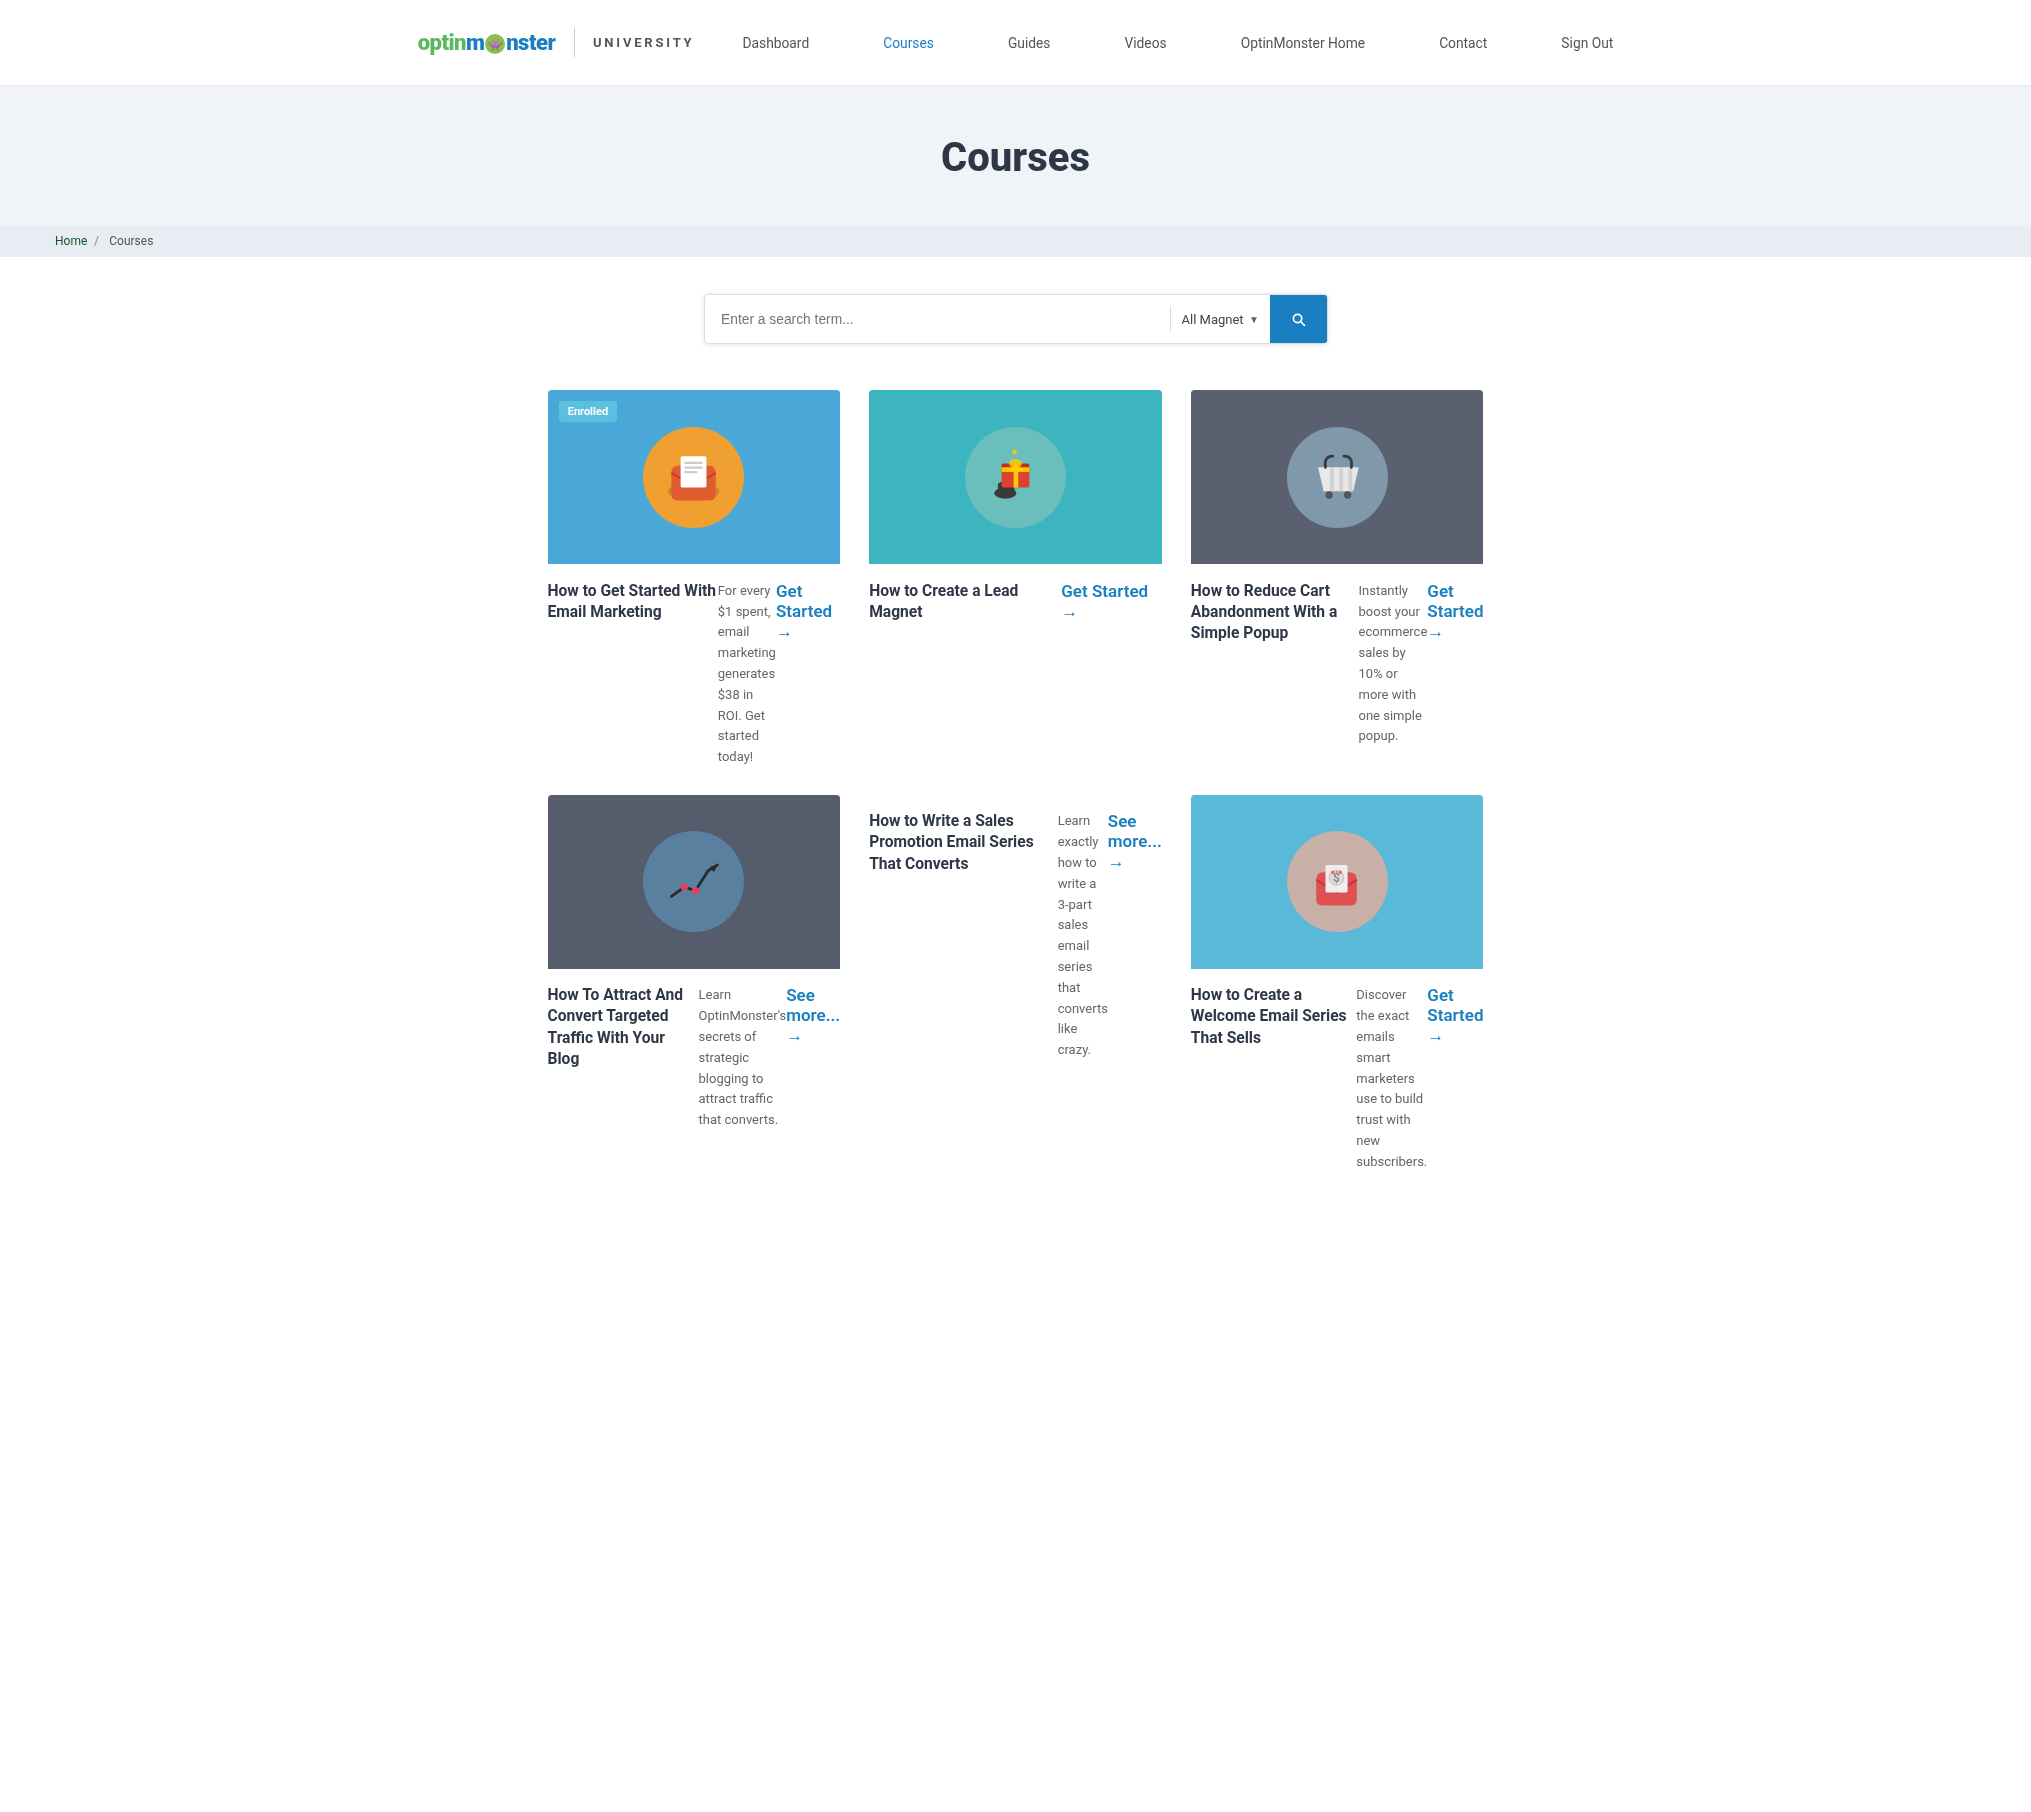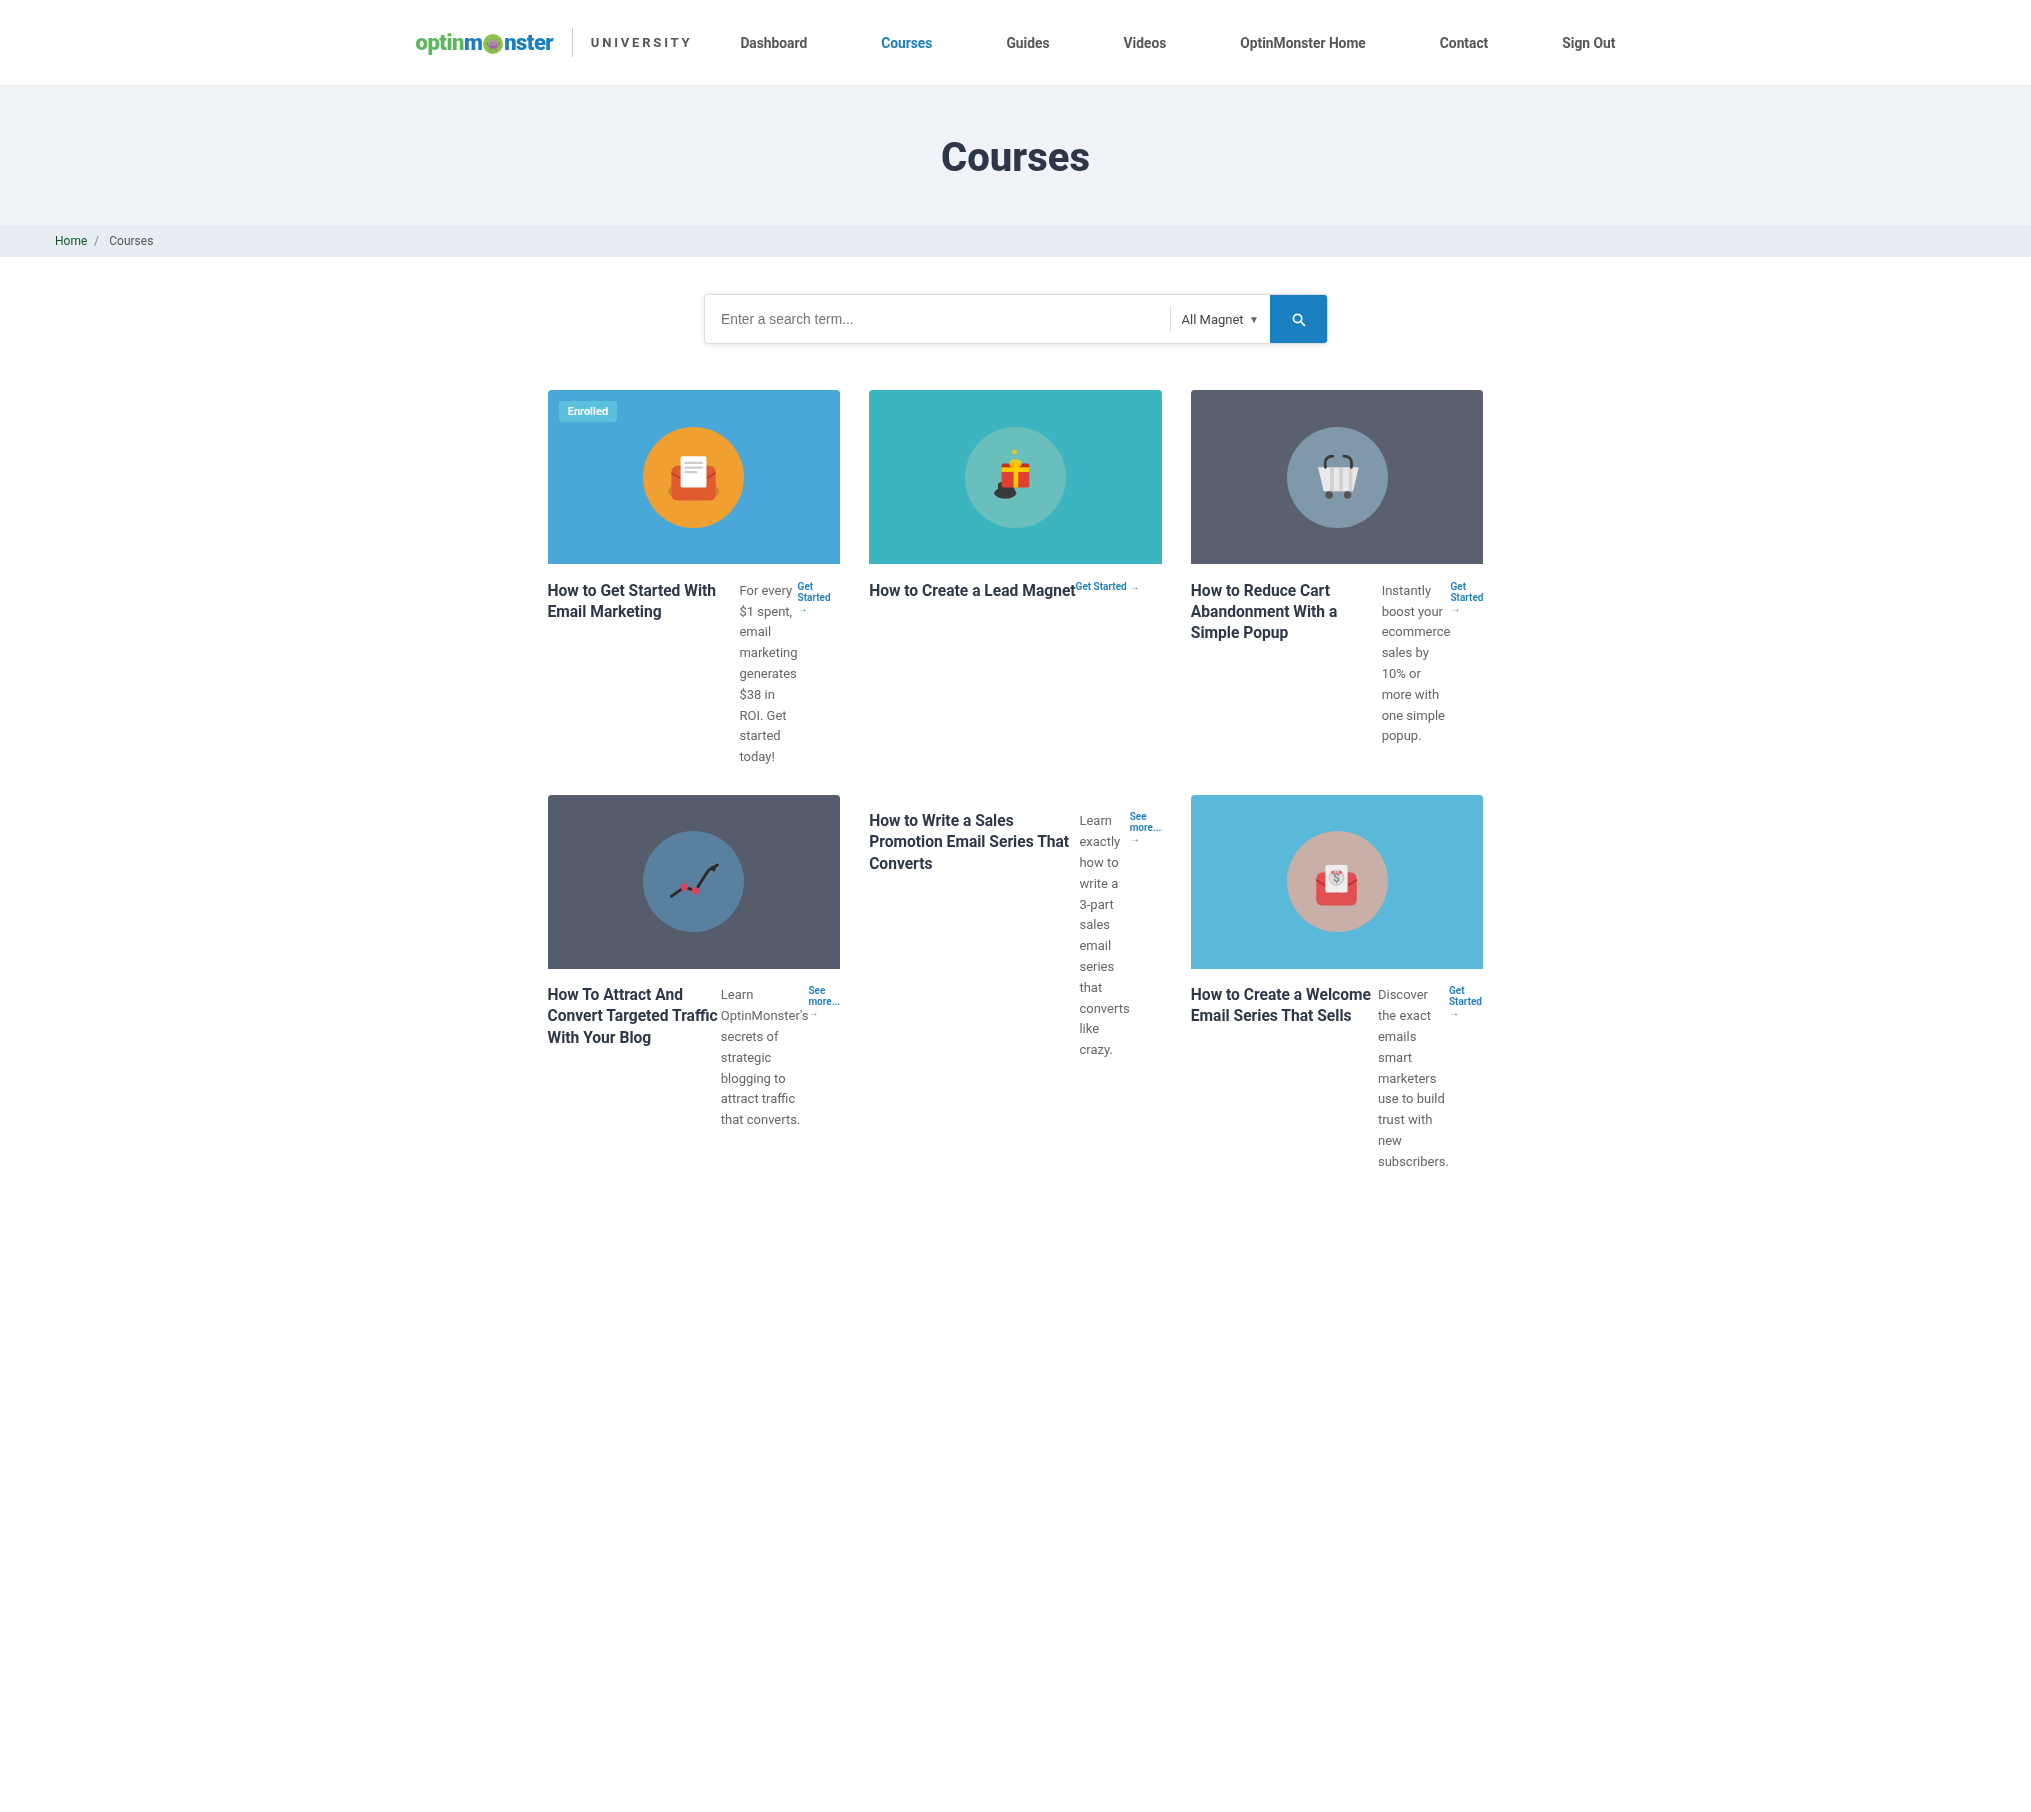--- a/index.html
+++ b/index.html
@@ -20,21 +20,21 @@
       gap: 9.2px;
     }
     .logo-divider { width: 0.9px; height: 29px; background: #ccc; margin: 0 9.2px; }
     .logo-university { font-size: 13px; font-weight: 700; letter-spacing: 2.8px; color: #555; text-transform: uppercase; }
 
     nav { display: flex; align-items: center; gap: 26px; }
     nav a {
       text-decoration: none;
       color: #555;
       font-size: 13.8px;
-      font-weight: 700;
+      font-weight: 400;
       margin-left: 48px;
     }
     nav a.active { color: #1a7fc1; }
 
     
     .hero {
       background: #f0f4f8;
       text-align: center;
       padding: 48px 18.4px 44px;
     }
@@ -163,21 +163,21 @@
     }
     .course-desc {
       font-size: 13px;
       color: #666;
       line-height: 1.6;
       flex: 1;
       margin-bottom: 13px;
     }
     .course-link {
       color: #1a7fc1;
-      font-size: 10px;
+      font-size: 17px;
       font-weight: 600;
       text-decoration: none;
     }
 
     
     .bg-blue { background-color: #4aa8d8; }
     .bg-teal { background-color: #3db5c0; }
     .bg-gray { background-color: #5a6070; }
     .bg-darkgray { background-color: #555c6b; }
     .bg-green { background-color: #7cb62e; }

